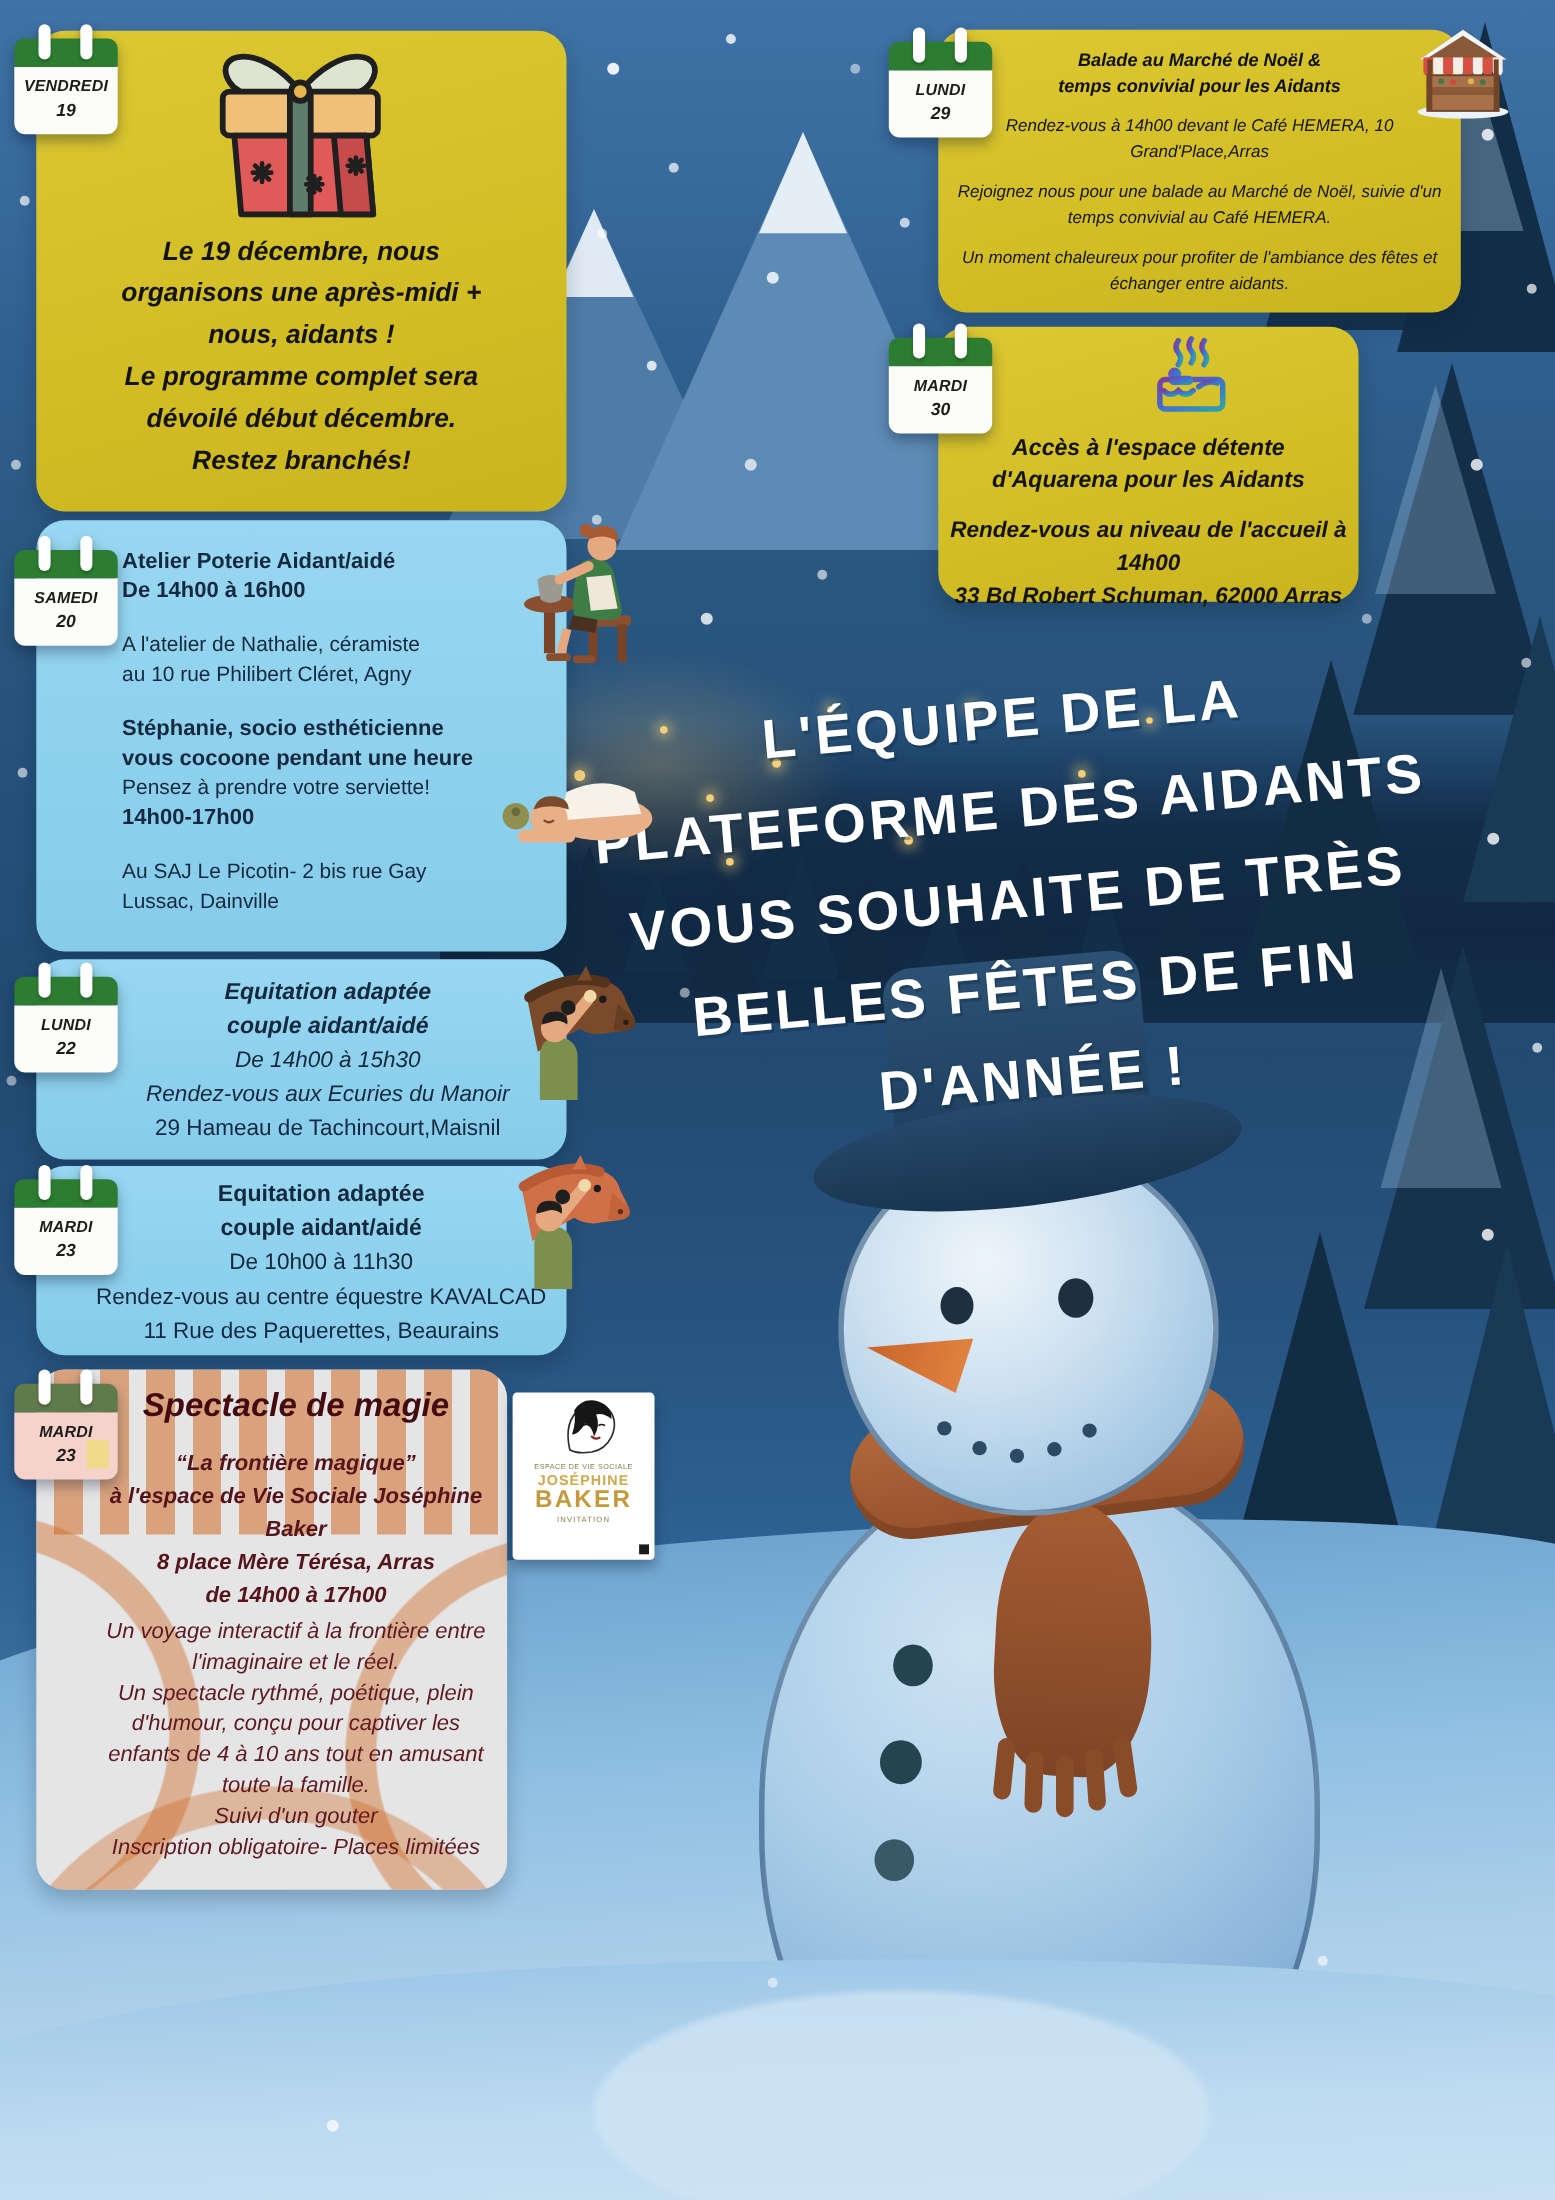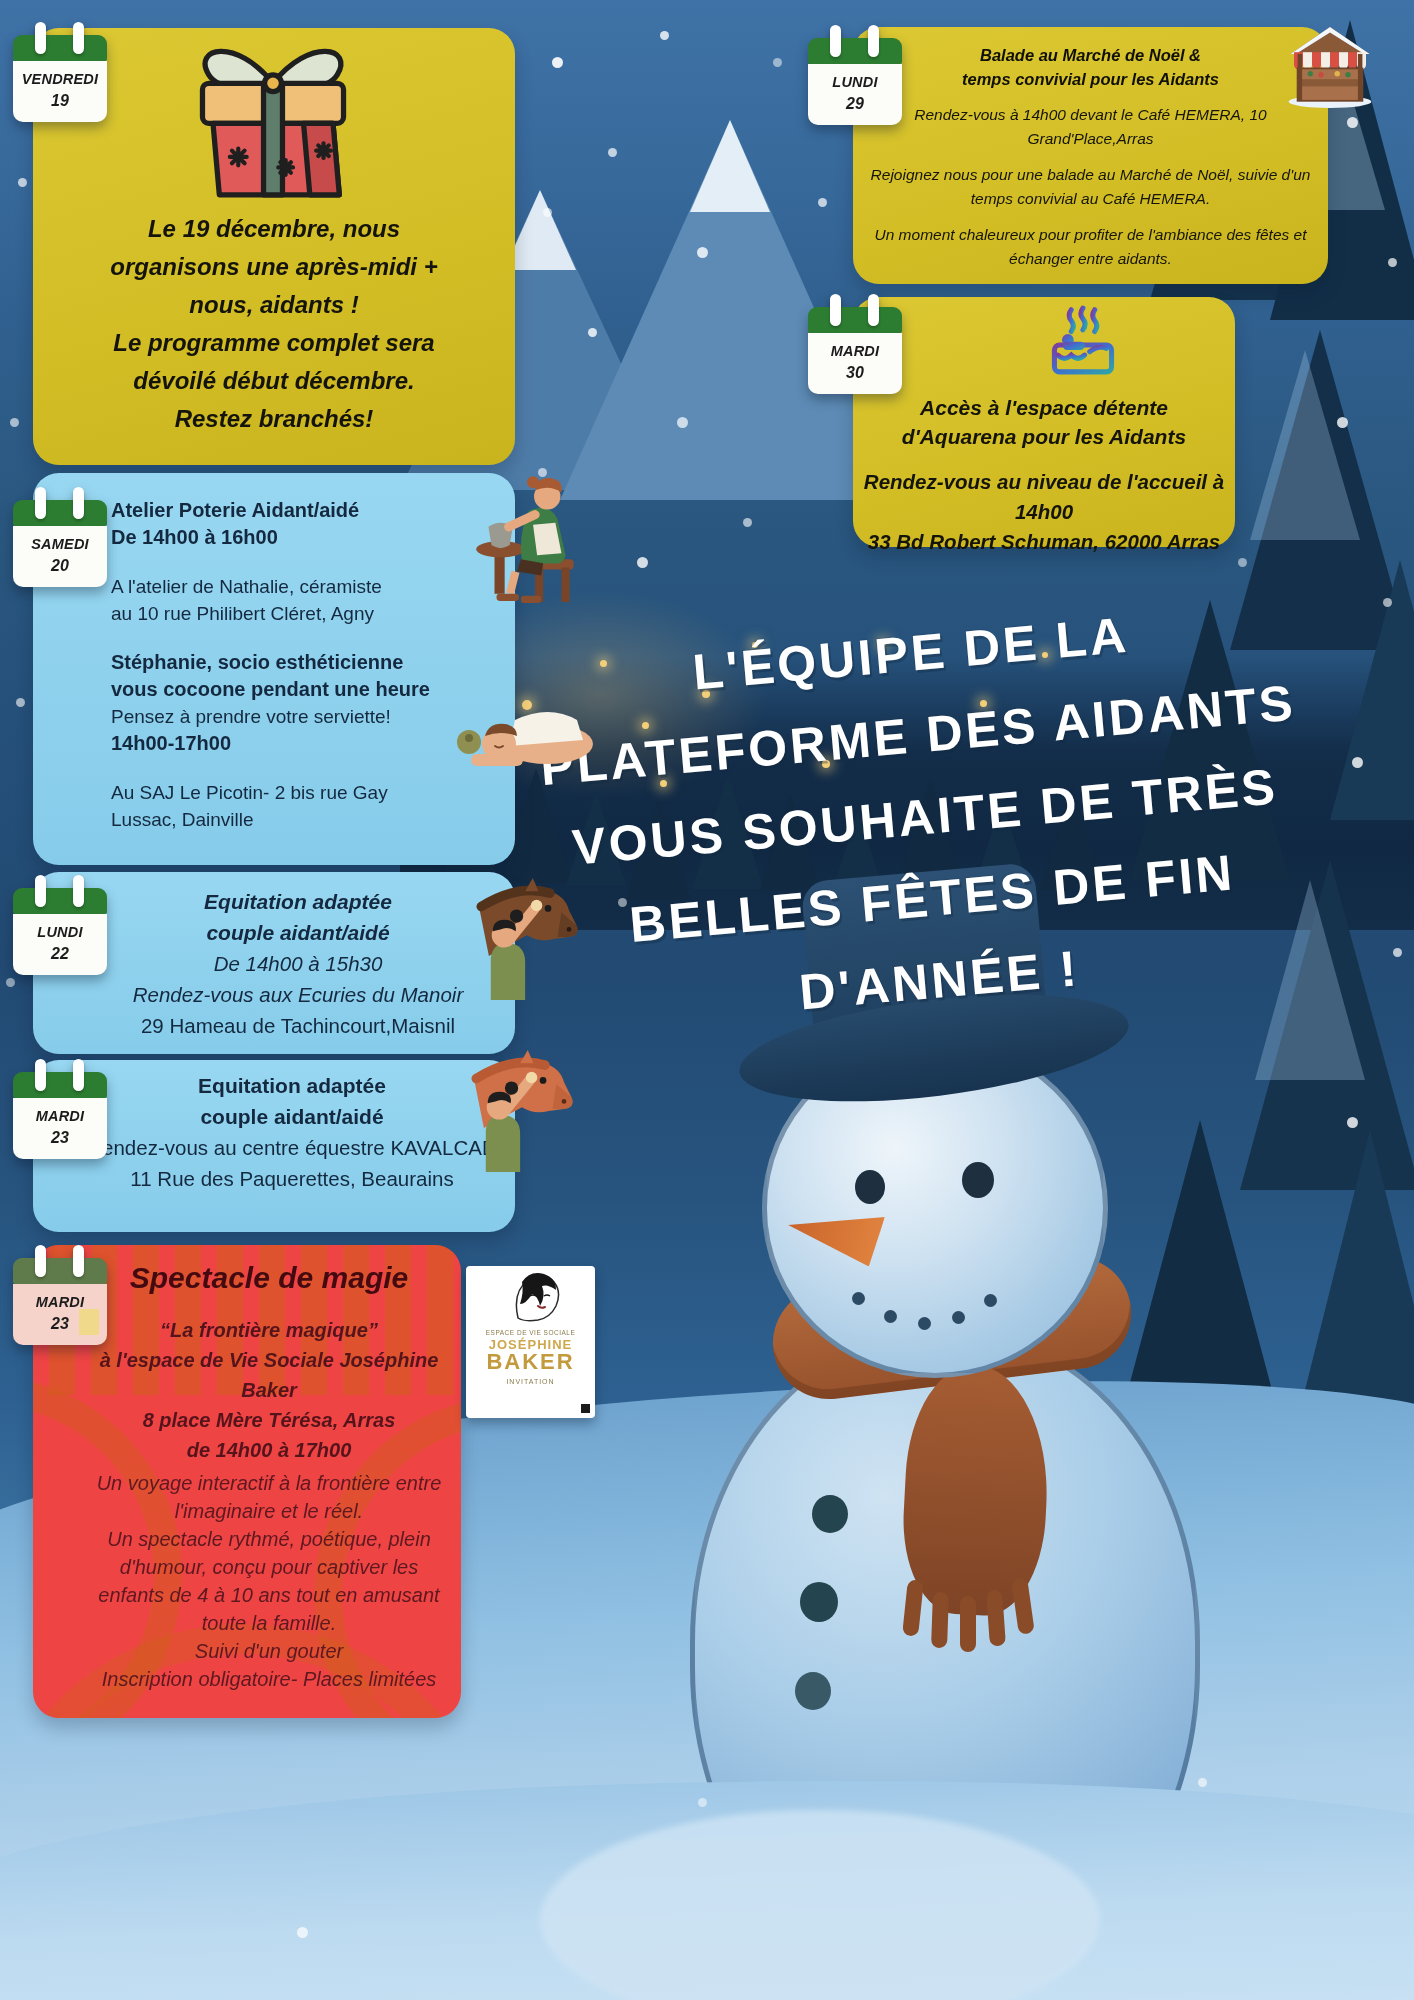--- a/index.html
+++ b/index.html
@@ -75,21 +75,21 @@
   .greeting{position:absolute;left:495px;top:612px;width:860px;z-index:10;
     transform:rotate(-5deg);text-align:center;color:#ffffff;font-weight:700;
     font-size:50px;line-height:82px;letter-spacing:3px;
     text-shadow:2px 3px 0 rgba(18,40,62,.35), -1px -1px 0 rgba(18,40,62,.15);}
 
   
   .card{position:absolute;border-radius:26px;z-index:20;
     box-shadow:0 10px 18px rgba(10,25,45,.22);}
   .yellow{background:linear-gradient(165deg,#dcc832 0%,#d2bd25 60%,#c9b41e 100%);}
   .blue{background:linear-gradient(180deg,#98d7f1 0%,#86ccea 100%);}
-  .orange{background:#ef4444;overflow:hidden;}
+  .orange{background:#e5e5e5;overflow:hidden;}
   .curtain-top{position:absolute;left:0;right:0;top:0;height:150px;z-index:0;
     background:repeating-linear-gradient(90deg,rgba(205,96,22,0) 0 16px,rgba(205,96,22,.5) 16px 42px);}
   .curtain-deco{position:absolute;inset:0;z-index:0;background:
     radial-gradient(circle at -50px 330px,transparent 170px,rgba(205,96,22,.4) 172px,rgba(205,96,22,.4) 198px,transparent 200px),
     radial-gradient(circle at 480px 350px,transparent 170px,rgba(205,96,22,.4) 172px,rgba(205,96,22,.4) 198px,transparent 200px),
     radial-gradient(circle at 210px 640px,transparent 230px,rgba(205,96,22,.35) 232px,rgba(205,96,22,.35) 260px,transparent 262px);}
 
   .c1text{position:absolute;left:18px;right:18px;top:182px;text-align:center;
     font-size:24px;line-height:38px;font-weight:700;font-style:italic;color:#14140c;}
   .inner2{position:absolute;left:78px;right:11px;top:24px;text-align:left;
@@ -353,20 +353,21 @@
     <path d="M26,130 L26,86 Q28,70 44,70 Q62,72 62,90 L62,130 Z" fill="#7d8f4e"></path>
     <circle cx="40" cy="62" r="13" fill="#e6a87e"></circle>
     <path d="M28,58 Q28,44 44,46 Q54,48 52,58 Q44,52 36,56 Z" fill="#1e1e1e"></path>
     <circle cx="53" cy="42" r="7" fill="#1e1e1e"></circle>
   </svg>
 
   <section class="card blue" style="left:33px;top:1060px;width:482px;height:172px;">
     <div class="inner34" style="left:40px;top:10px;">
       <div class="btn4">Equitation adaptée</div>
       <div class="btn4">couple aidant/aidé</div>
+      <div>De 10h00 à 11h30</div>
       <div>Rendez-vous au centre équestre KAVALCAD</div>
       <div>11 Rue des Paquerettes, Beaurains</div>
     </div>
   </section>
   <div class="cal" style="left:13px;top:1072px;">
     <span class="pin a"></span>
     <span class="pin b"></span>
     <div class="cal-top"></div>
     <div class="cal-body">
       <span class="day">MARDI</span>

